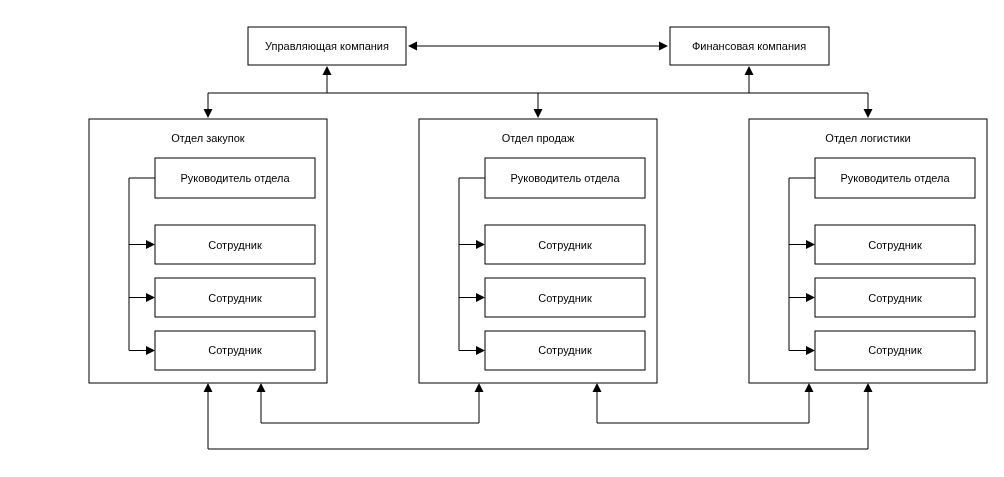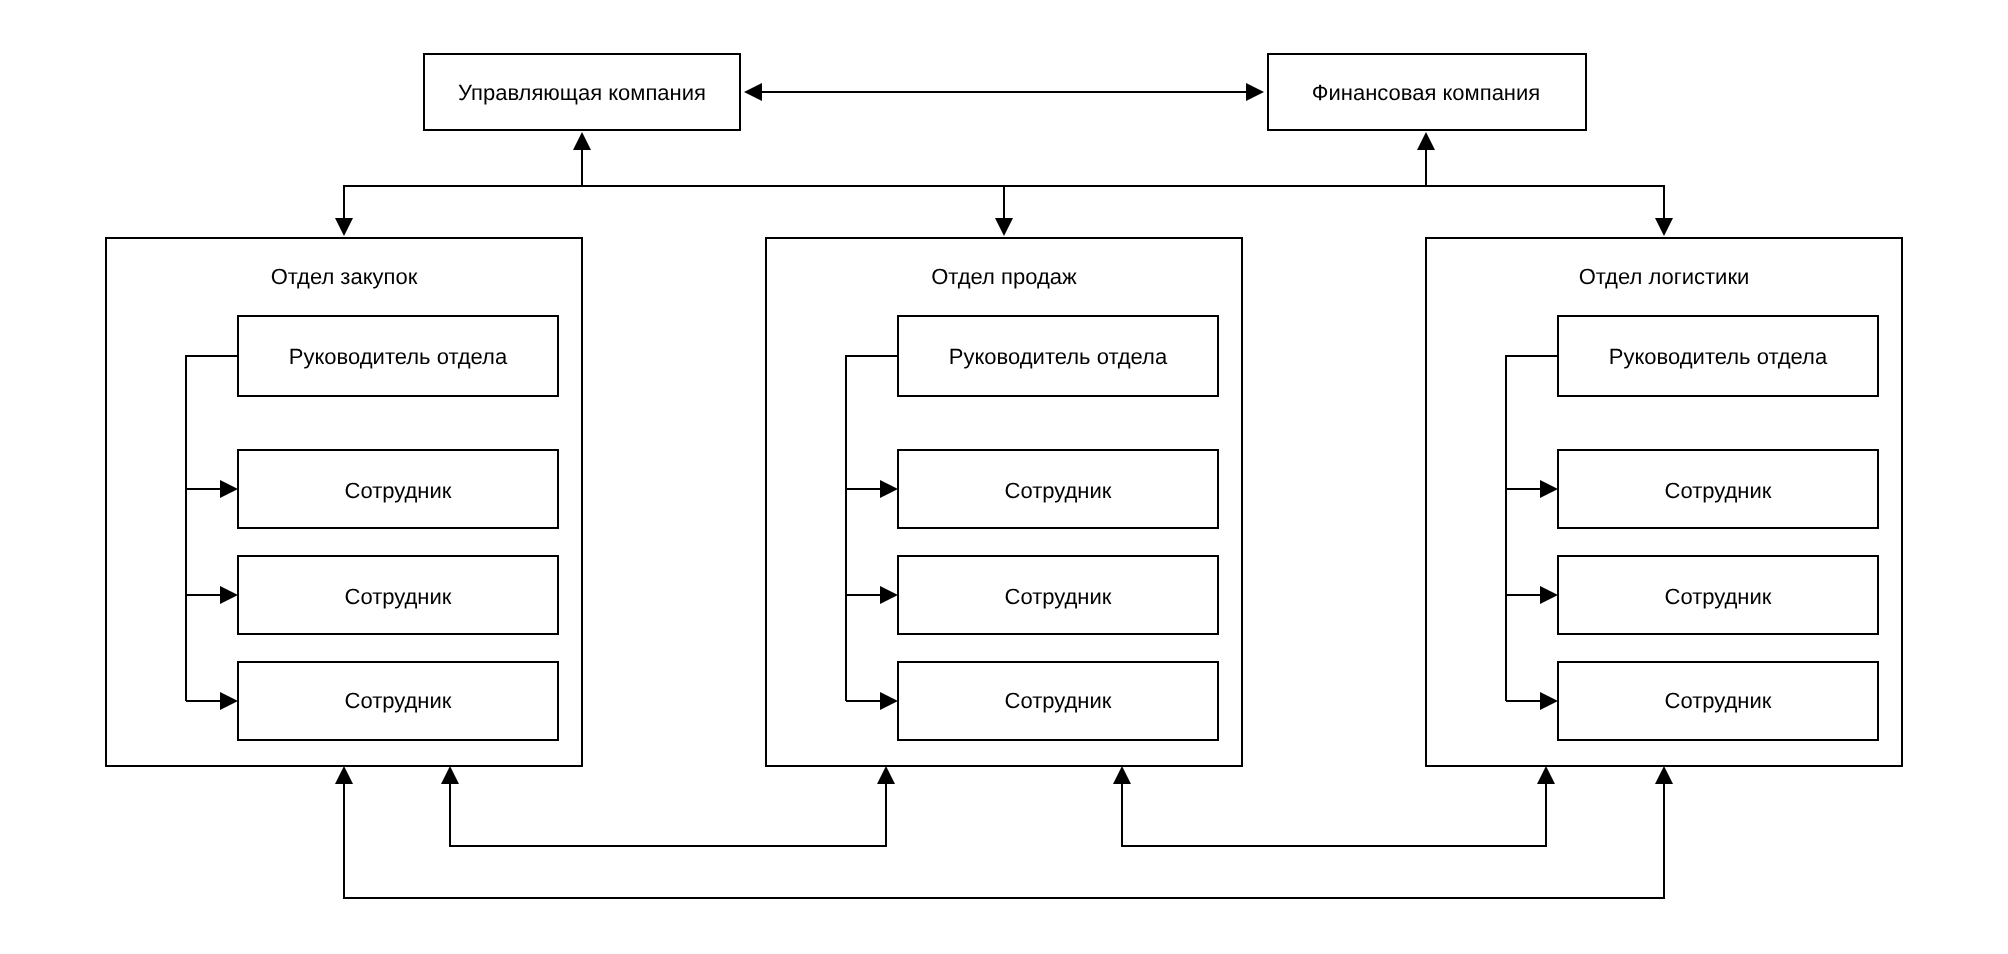--- a/index.html
+++ b/index.html
@@ -6,20 +6,21 @@
     margin: 0;
     padding: 0;
     background: #ffffff;
     font-family: "Liberation Sans", sans-serif;
   }
   .canvas {
     width: 848px;
     height: 477px;
     position: relative;
     background: #ffffff;
+    padding-left: 36px;
   }
   svg { display: block; }
   .box {
     fill: #ffffff;
     stroke: #000000;
     stroke-width: 1;
   }
   .edge {
     fill: none;
     stroke: #000000;

